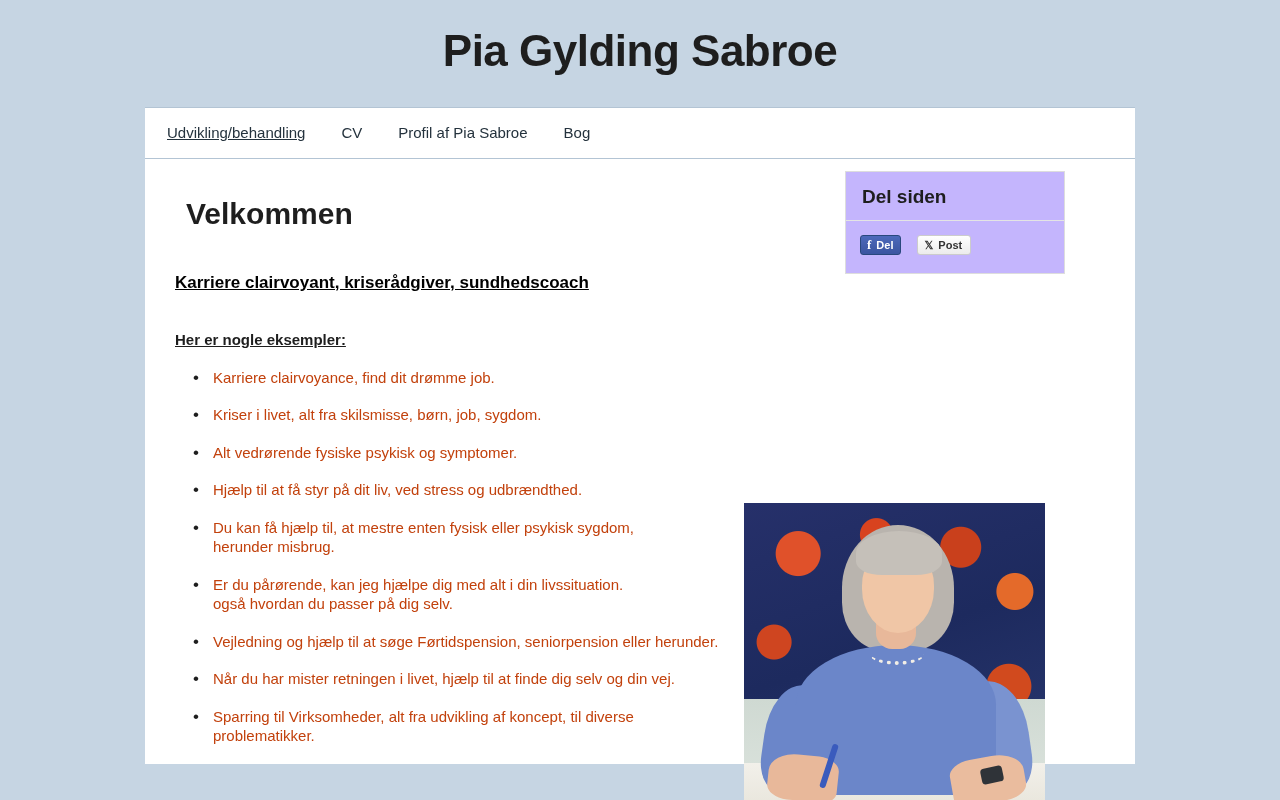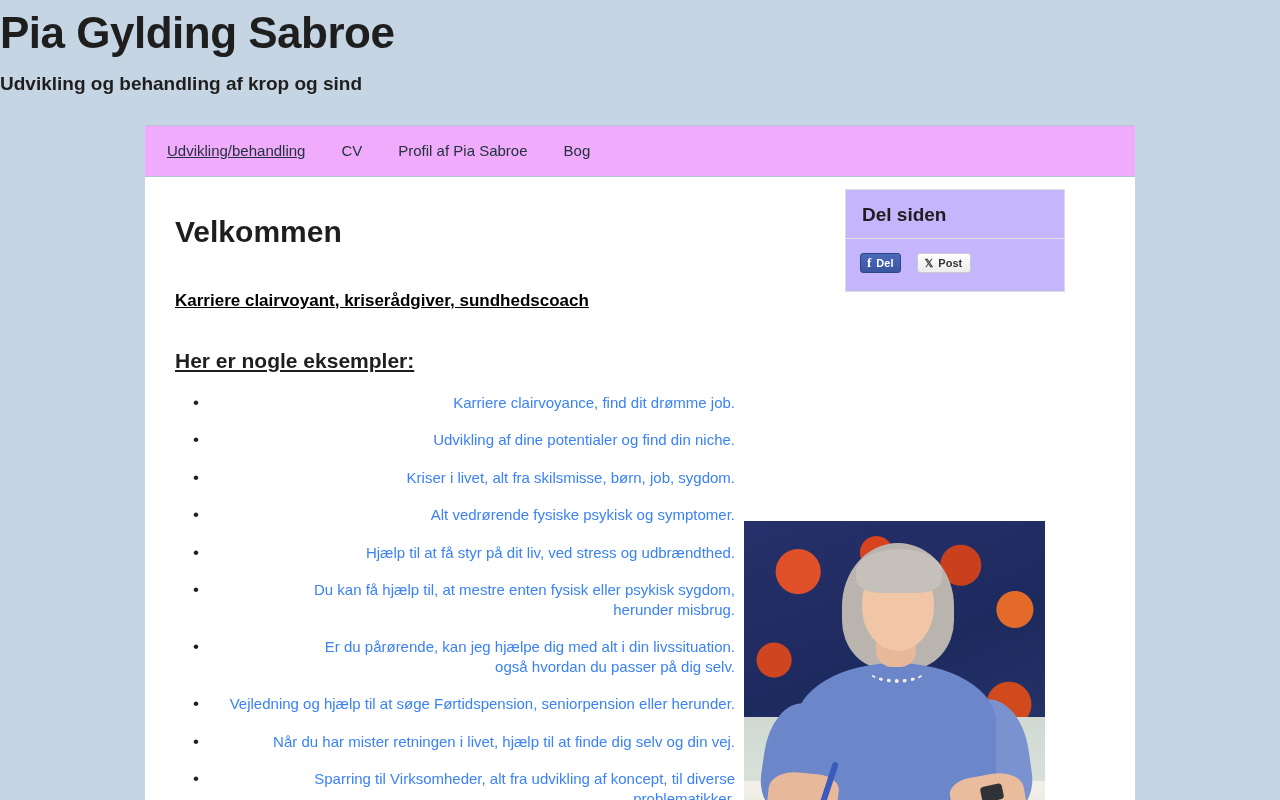--- a/index.html
+++ b/index.html
@@ -13,42 +13,42 @@
     font-family: "Liberation Sans", sans-serif;
   }
   .page {
     position: relative;
     width: 1280px;
     height: 800px;
     background: #c6d5e3;
   }
   
   .site-header {
-    text-align: left;
-    padding-top: 8px;
+    text-align: center;
+    padding-top: 26px;
   }
   .site-title {
     font-size: 44px;
     font-weight: bold;
     color: #1e1e1e;
     letter-spacing: -0.5px;
     margin: 0;
     line-height: 1.15;
   }
   .site-tagline {
     font-size: 19px;
     font-weight: bold;
     color: #1e1e1e;
     margin: 14px 0 0 0;
   }
   
   .nav-wrap {
     width: 990px;
     margin: 30px auto 0 auto;
-    background: #f0abfc;
+    background: #ffffff;
     border-top: 1px solid #b3c4d4;
     border-bottom: 1px solid #b3c4d4;
     height: 52px;
     display: flex;
     align-items: center;
     padding-left: 4px;
   }
   .nav-item {
     font-size: 15px;
     color: #24323d;
@@ -84,51 +84,50 @@
     position: relative;
   }
   .side-col {
     width: 290px;
     padding: 12px 26px 0 0;
   }
   h1.entry-title {
     font-size: 30px;
     font-weight: bold;
     color: #1e1e1e;
-    margin: 12px 0 0 0;
+    margin: 12px 0 0 11px;
   }
   .lead {
     font-size: 17px;
     font-weight: bold;
     color: #000000;
     text-decoration: underline;
     margin: 42px 0 0 0;
   }
   .sub-lead {
-    font-size: 21px;
+    font-size: 15px;
     font-weight: bold;
     color: #1e1e1e;
     text-decoration: underline;
     margin: 38px 0 0 0;
   }
   ul.examples {
     list-style: none;
     margin: 20px 0 0 0;
     padding: 0;
     width: 560px;
   }
   ul.examples li {
     position: relative;
     padding-left: 38px;
     font-size: 15px;
-    color: #3b82f6;
+    color: #c2410c;
     line-height: 1.30;
     margin-bottom: 18px;
     white-space: pre-line;
-    text-align: right;
   }
   ul.examples li::before {
     content: "\2022";
     position: absolute;
     left: 18px;
     top: -1px;
     font-size: 17px;
     color: #1e1e1e;
   }
   
@@ -320,40 +319,38 @@
     font-weight: bold;
   }
 </style>
 </head>
 <body>
 
 <div class="page">
 
   <header class="site-header">
     <div class="site-title">Pia Gylding Sabroe</div>
-    <div class="site-tagline">Udvikling og behandling af krop og sind</div>
   </header>
 
   <nav class="nav-wrap">
     <a class="nav-item current" href="#"><span>Udvikling/behandling</span></a>
     <a class="nav-item" href="#"><span>CV</span></a>
     <a class="nav-item" href="#"><span>Profil af Pia Sabroe</span></a>
     <a class="nav-item" href="#"><span>Bog</span></a>
   </nav>
 
   <div class="content-wrap">
 
     <main class="main-col">
       <h1 class="entry-title">Velkommen</h1>
       <p class="lead">Karriere clairvoyant, kriserådgiver, sundhedscoach</p>
       <p class="sub-lead">Her er nogle eksempler:</p>
 
       <ul class="examples">
         <li>Karriere clairvoyance, find dit drømme job.</li>
-        <li>Udvikling af dine potentialer og find din niche.</li>
         <li>Kriser i livet, alt fra skilsmisse, børn, job, sygdom.</li>
         <li>Alt vedrørende fysiske psykisk og symptomer.</li>
         <li>Hjælp til at få styr på dit liv, ved stress og udbrændthed.</li>
         <li>Du kan få hjælp til, at mestre enten fysisk eller psykisk sygdom,
 herunder misbrug.</li>
         <li>Er du pårørende, kan jeg hjælpe dig med alt i din livssituation.
 også hvordan du passer på dig selv.</li>
         <li>Vejledning og hjælp til at søge Førtidspension, seniorpension eller herunder.</li>
         <li>Når du har mister retningen i livet, hjælp til at finde dig selv og din vej.</li>
         <li>Sparring til Virksomheder, alt fra udvikling af koncept, til diverse problematikker.</li>

